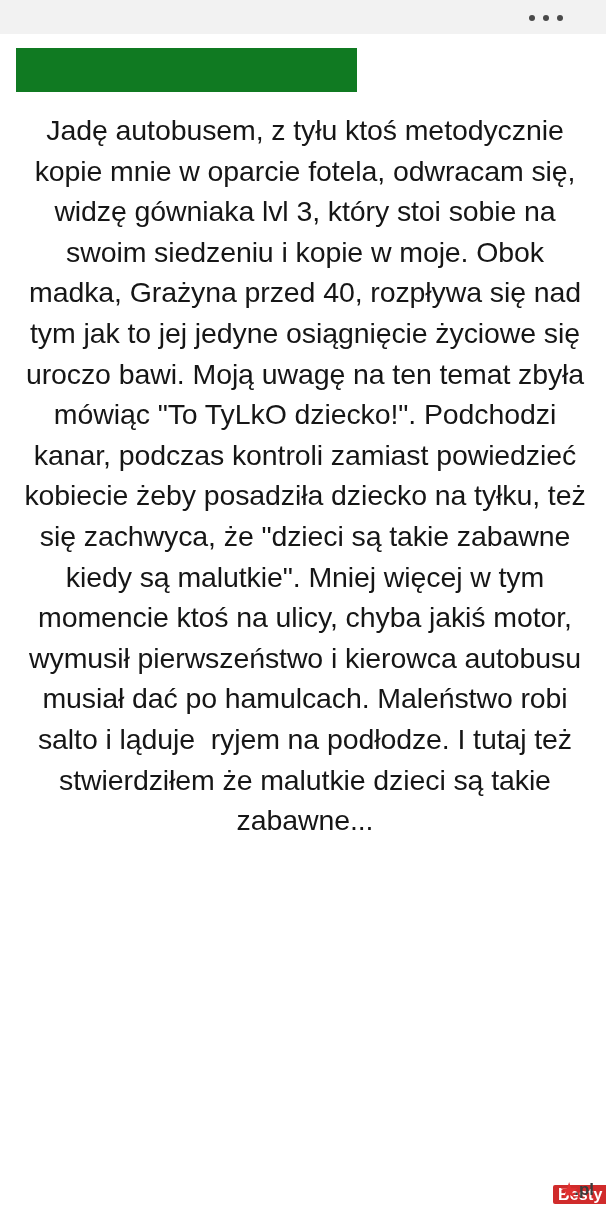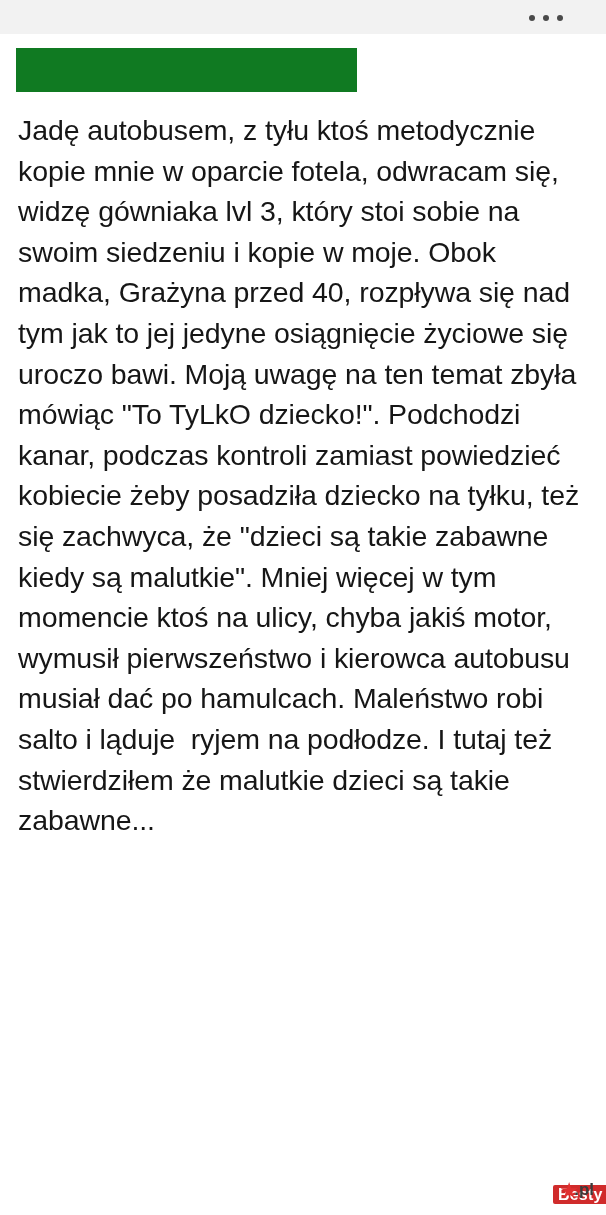--- a/index.html
+++ b/index.html
@@ -43,20 +43,21 @@
     border-radius: 50%;
     background: #4a4a4a;
   }
   .content-card {
     position: absolute;
     left: 0;
     top: 34px;
     width: 606px;
     bottom: 0;
     background: #ffffff;
+    text-align: center;
   }
   .green-banner {
     position: absolute;
     left: 16px;
     top: 14px;
     width: 341px;
     height: 44px;
     background: #107a22;
   }
   .post-body {

